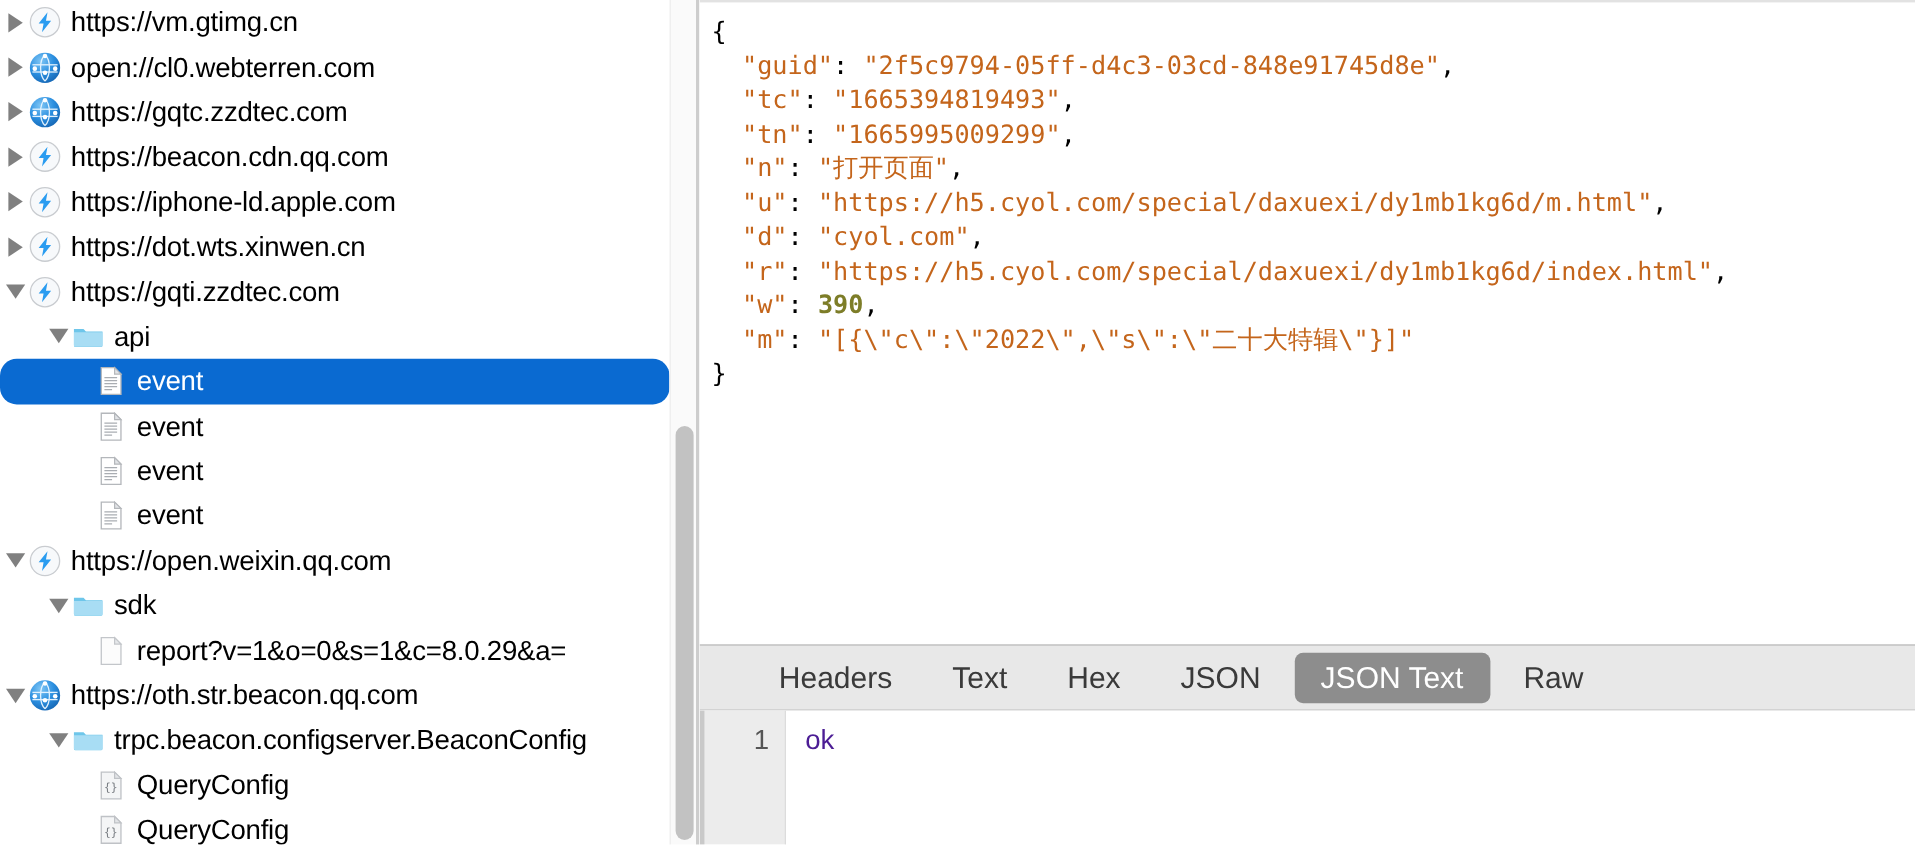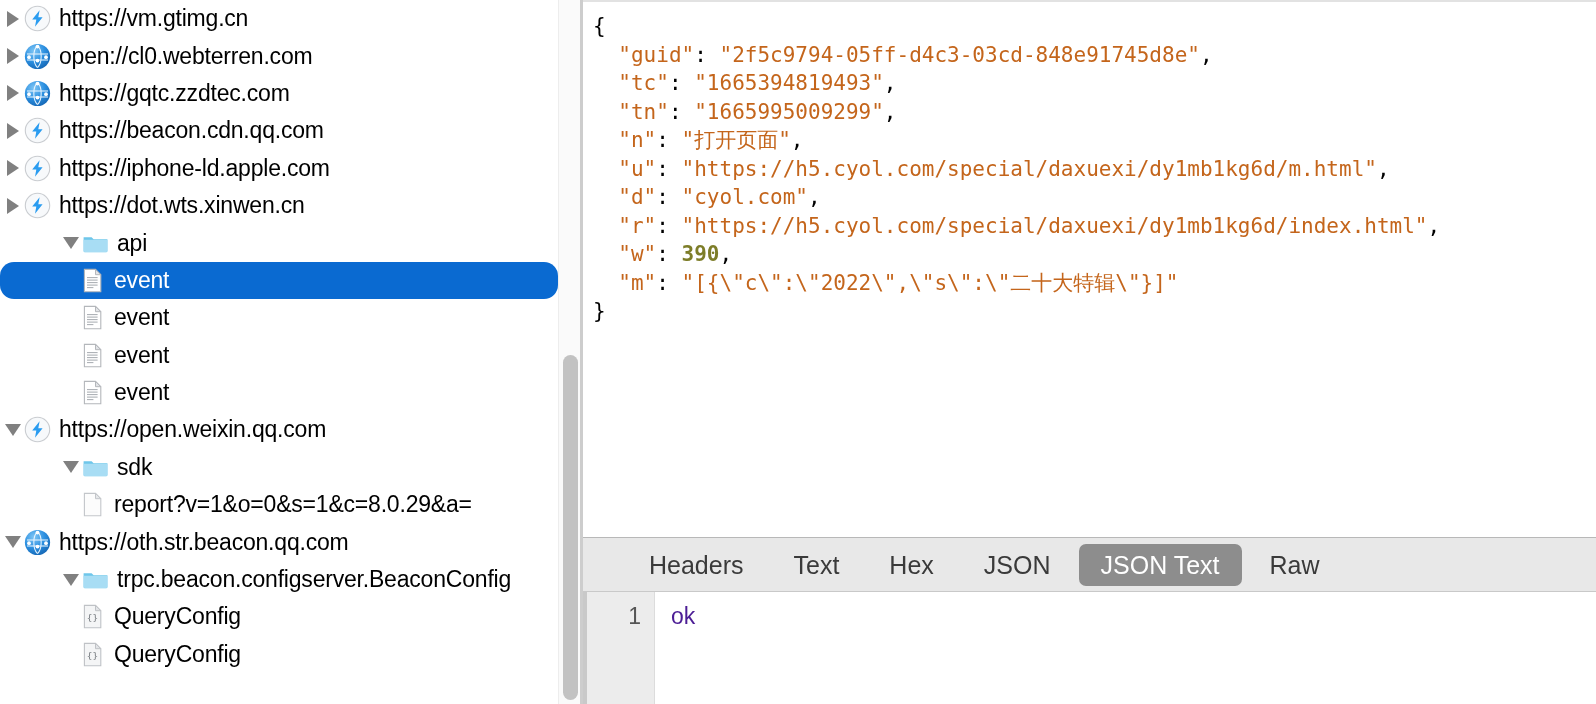--- a/index.html
+++ b/index.html
@@ -87,21 +87,21 @@
 
   .row-label {
     font-size: 23px;
     line-height: 27px;
     color: #000000;
     letter-spacing: -0.2px;
   }
 
   
   .ind-0 { padding-left: 2px; }
-  .ind-1 { padding-left: 60px; }
+  .ind-1 { padding-left: 38px; }
   .ind-2 { padding-left: 57px; border-radius: 14px; }
 
   
   #tree-scrollbar-track {
     position: absolute;
     right: 3px;
     top: 0;
     width: 22px;
     height: 704px;
     background: #fafafa;
@@ -337,20 +337,32 @@
             <i></i>
           </span>
           <span class="row-icon">
             <svg viewBox="0 0 27 27">
               <circle cx="13.5" cy="13.5" r="12.2" fill="#f7f9fb" stroke="#c9ccd0" stroke-width="1.1"></circle>
               <path d="M15.6 5.3 L8.2 14.6 L12.3 14.6 L11.0 21.8 L18.6 12.2 L14.3 12.2 Z" fill="#2a9cf0"></path>
             </svg>
           </span>
           <span class="row-label">https://dot.wts.xinwen.cn</span>
         </div>
+        <div class="tree-row ind-0">
+          <span class="twisty down">
+            <i></i>
+          </span>
+          <span class="row-icon">
+            <svg viewBox="0 0 27 27">
+              <circle cx="13.5" cy="13.5" r="12.2" fill="#f7f9fb" stroke="#c9ccd0" stroke-width="1.1"></circle>
+              <path d="M15.6 5.3 L8.2 14.6 L12.3 14.6 L11.0 21.8 L18.6 12.2 L14.3 12.2 Z" fill="#2a9cf0"></path>
+            </svg>
+          </span>
+          <span class="row-label">https://gqti.zzdtec.com</span>
+        </div>
         <div class="tree-row ind-1">
           <span class="twisty down">
             <i></i>
           </span>
           <span class="row-icon">
             <svg viewBox="0 0 27 27">
               <path d="M1.6 7.2 h8.0 l2.0 2.1 h13.8 v11.6 a1.3 1.3 0 0 1 -1.3 1.3 h-21.2 a1.3 1.3 0 0 1 -1.3 -1.3 z" fill="#6ec6ea"></path>
               <path d="M1.6 9.8 h23.8 v10.9 a1.3 1.3 0 0 1 -1.3 1.3 h-21.2 a1.3 1.3 0 0 1 -1.3 -1.3 z" fill="#a8ddf4"></path>
             </svg>
           </span>

